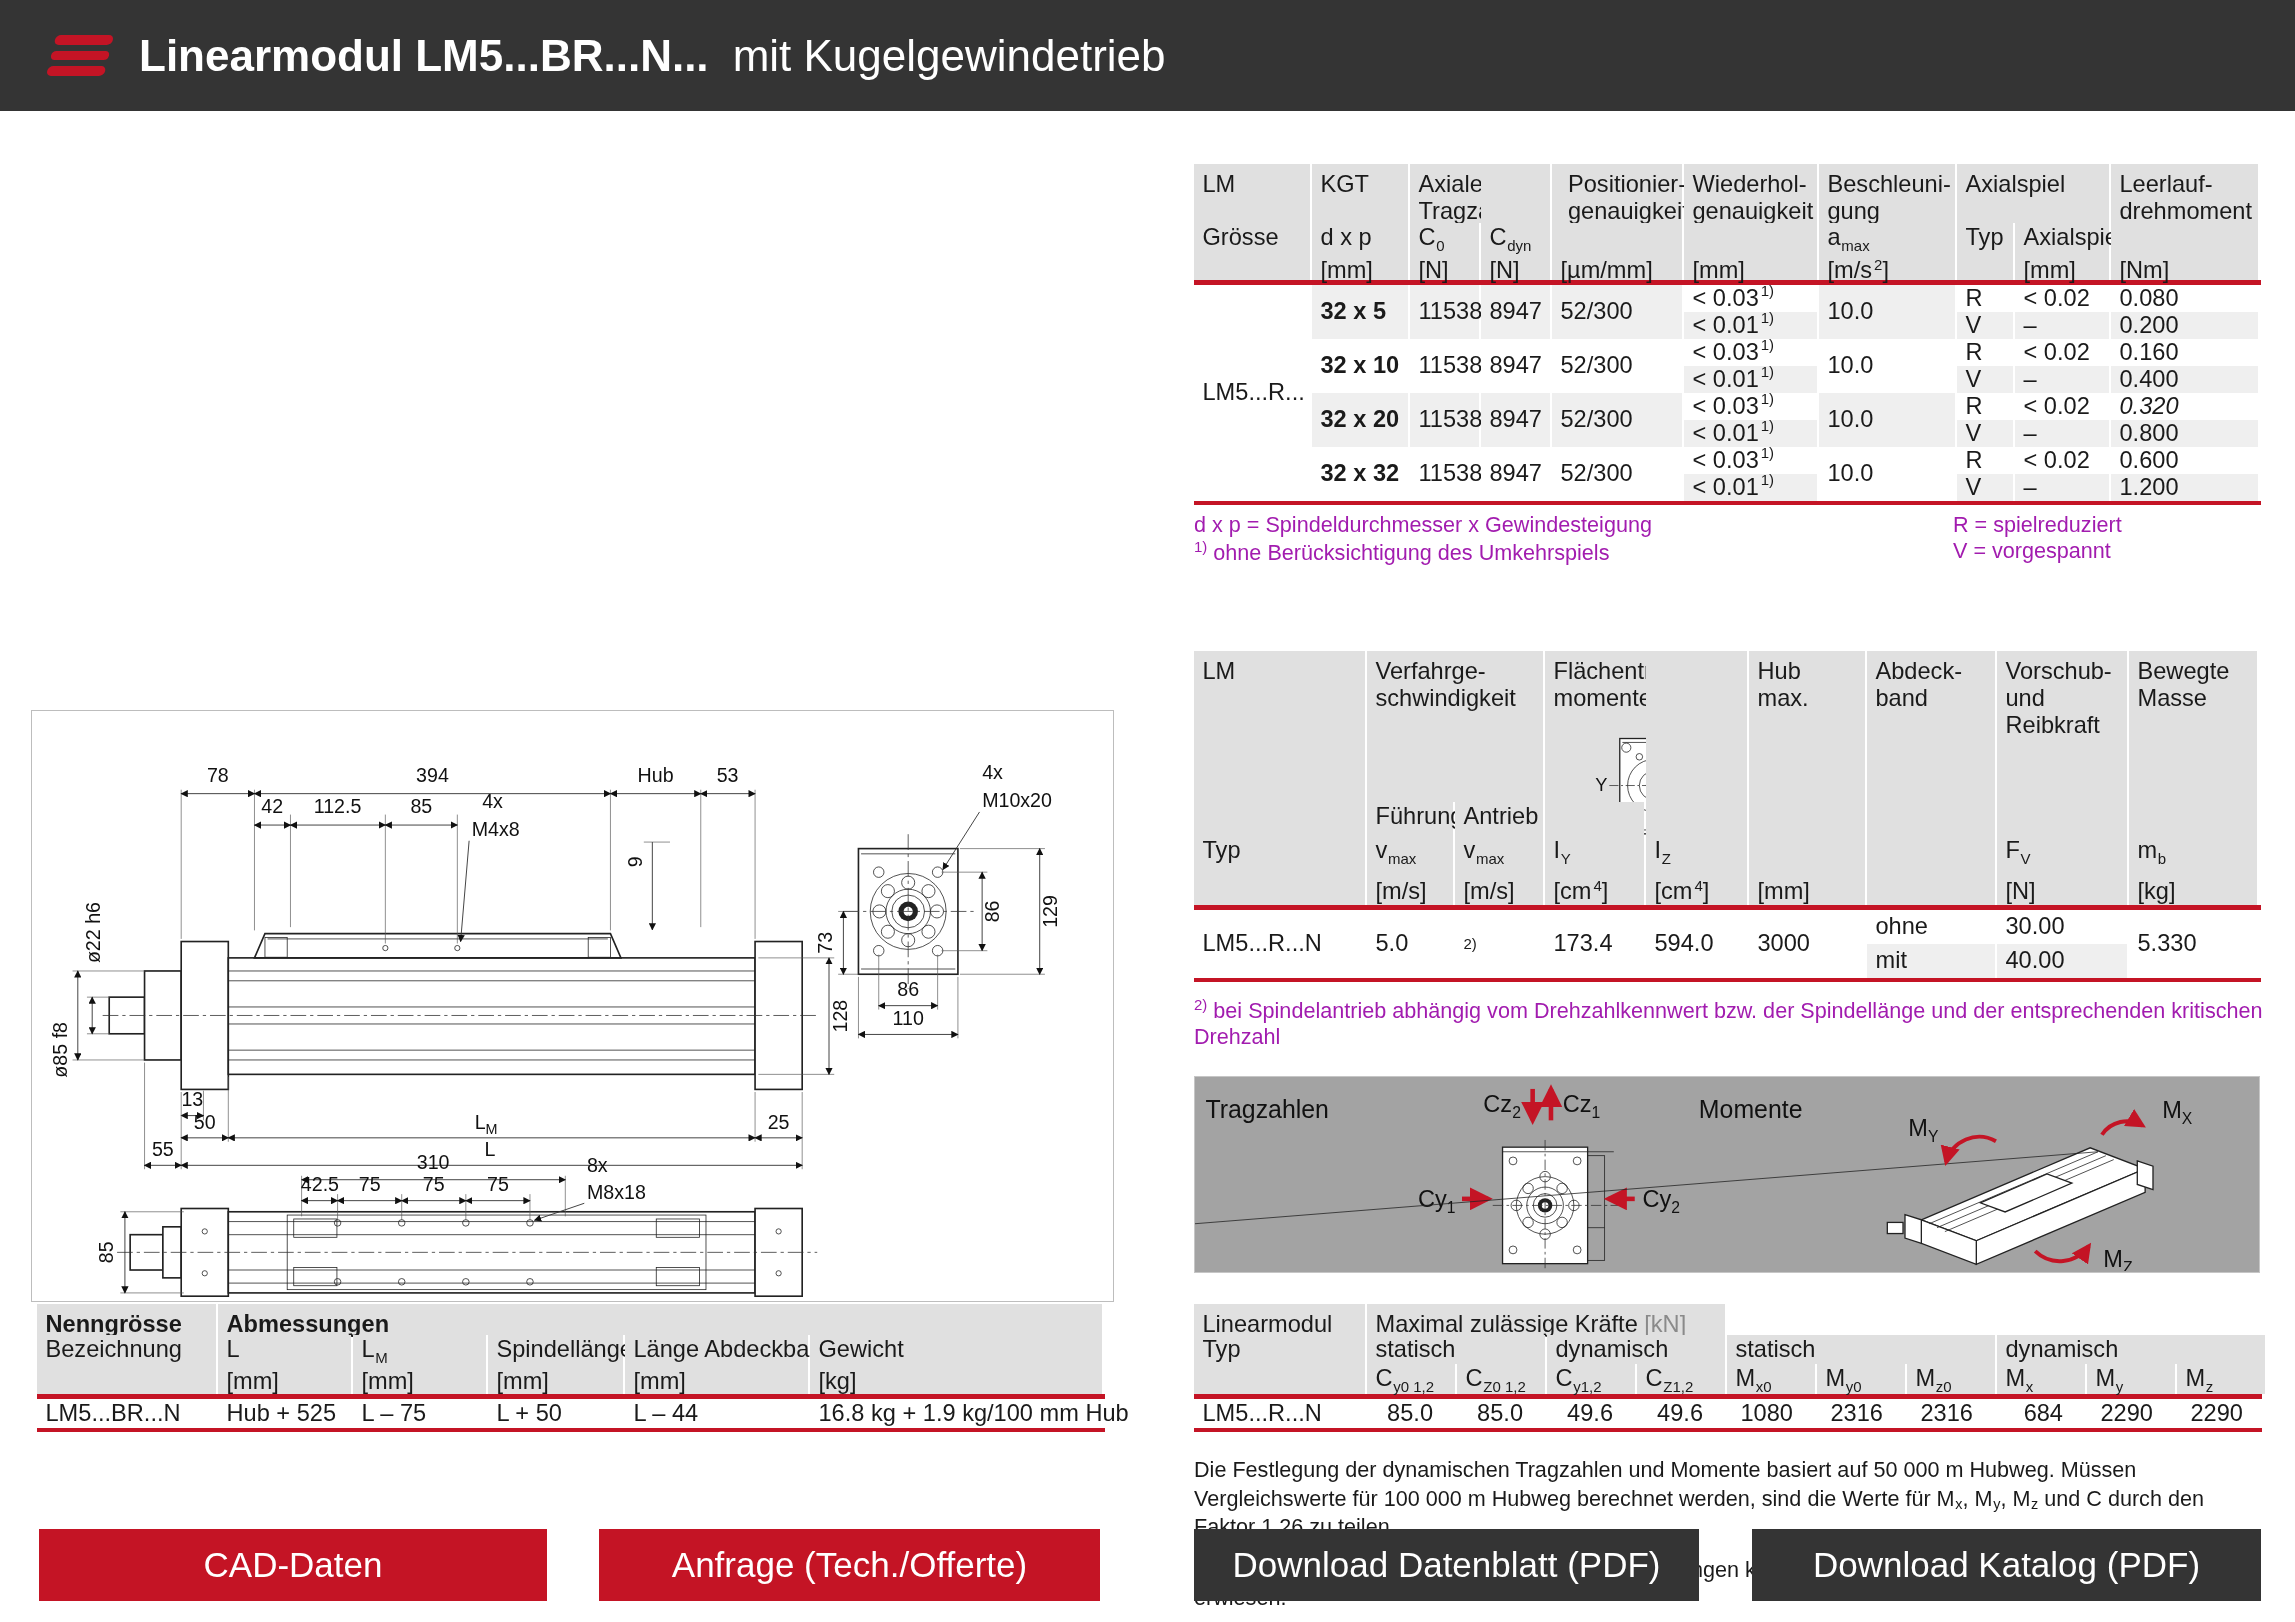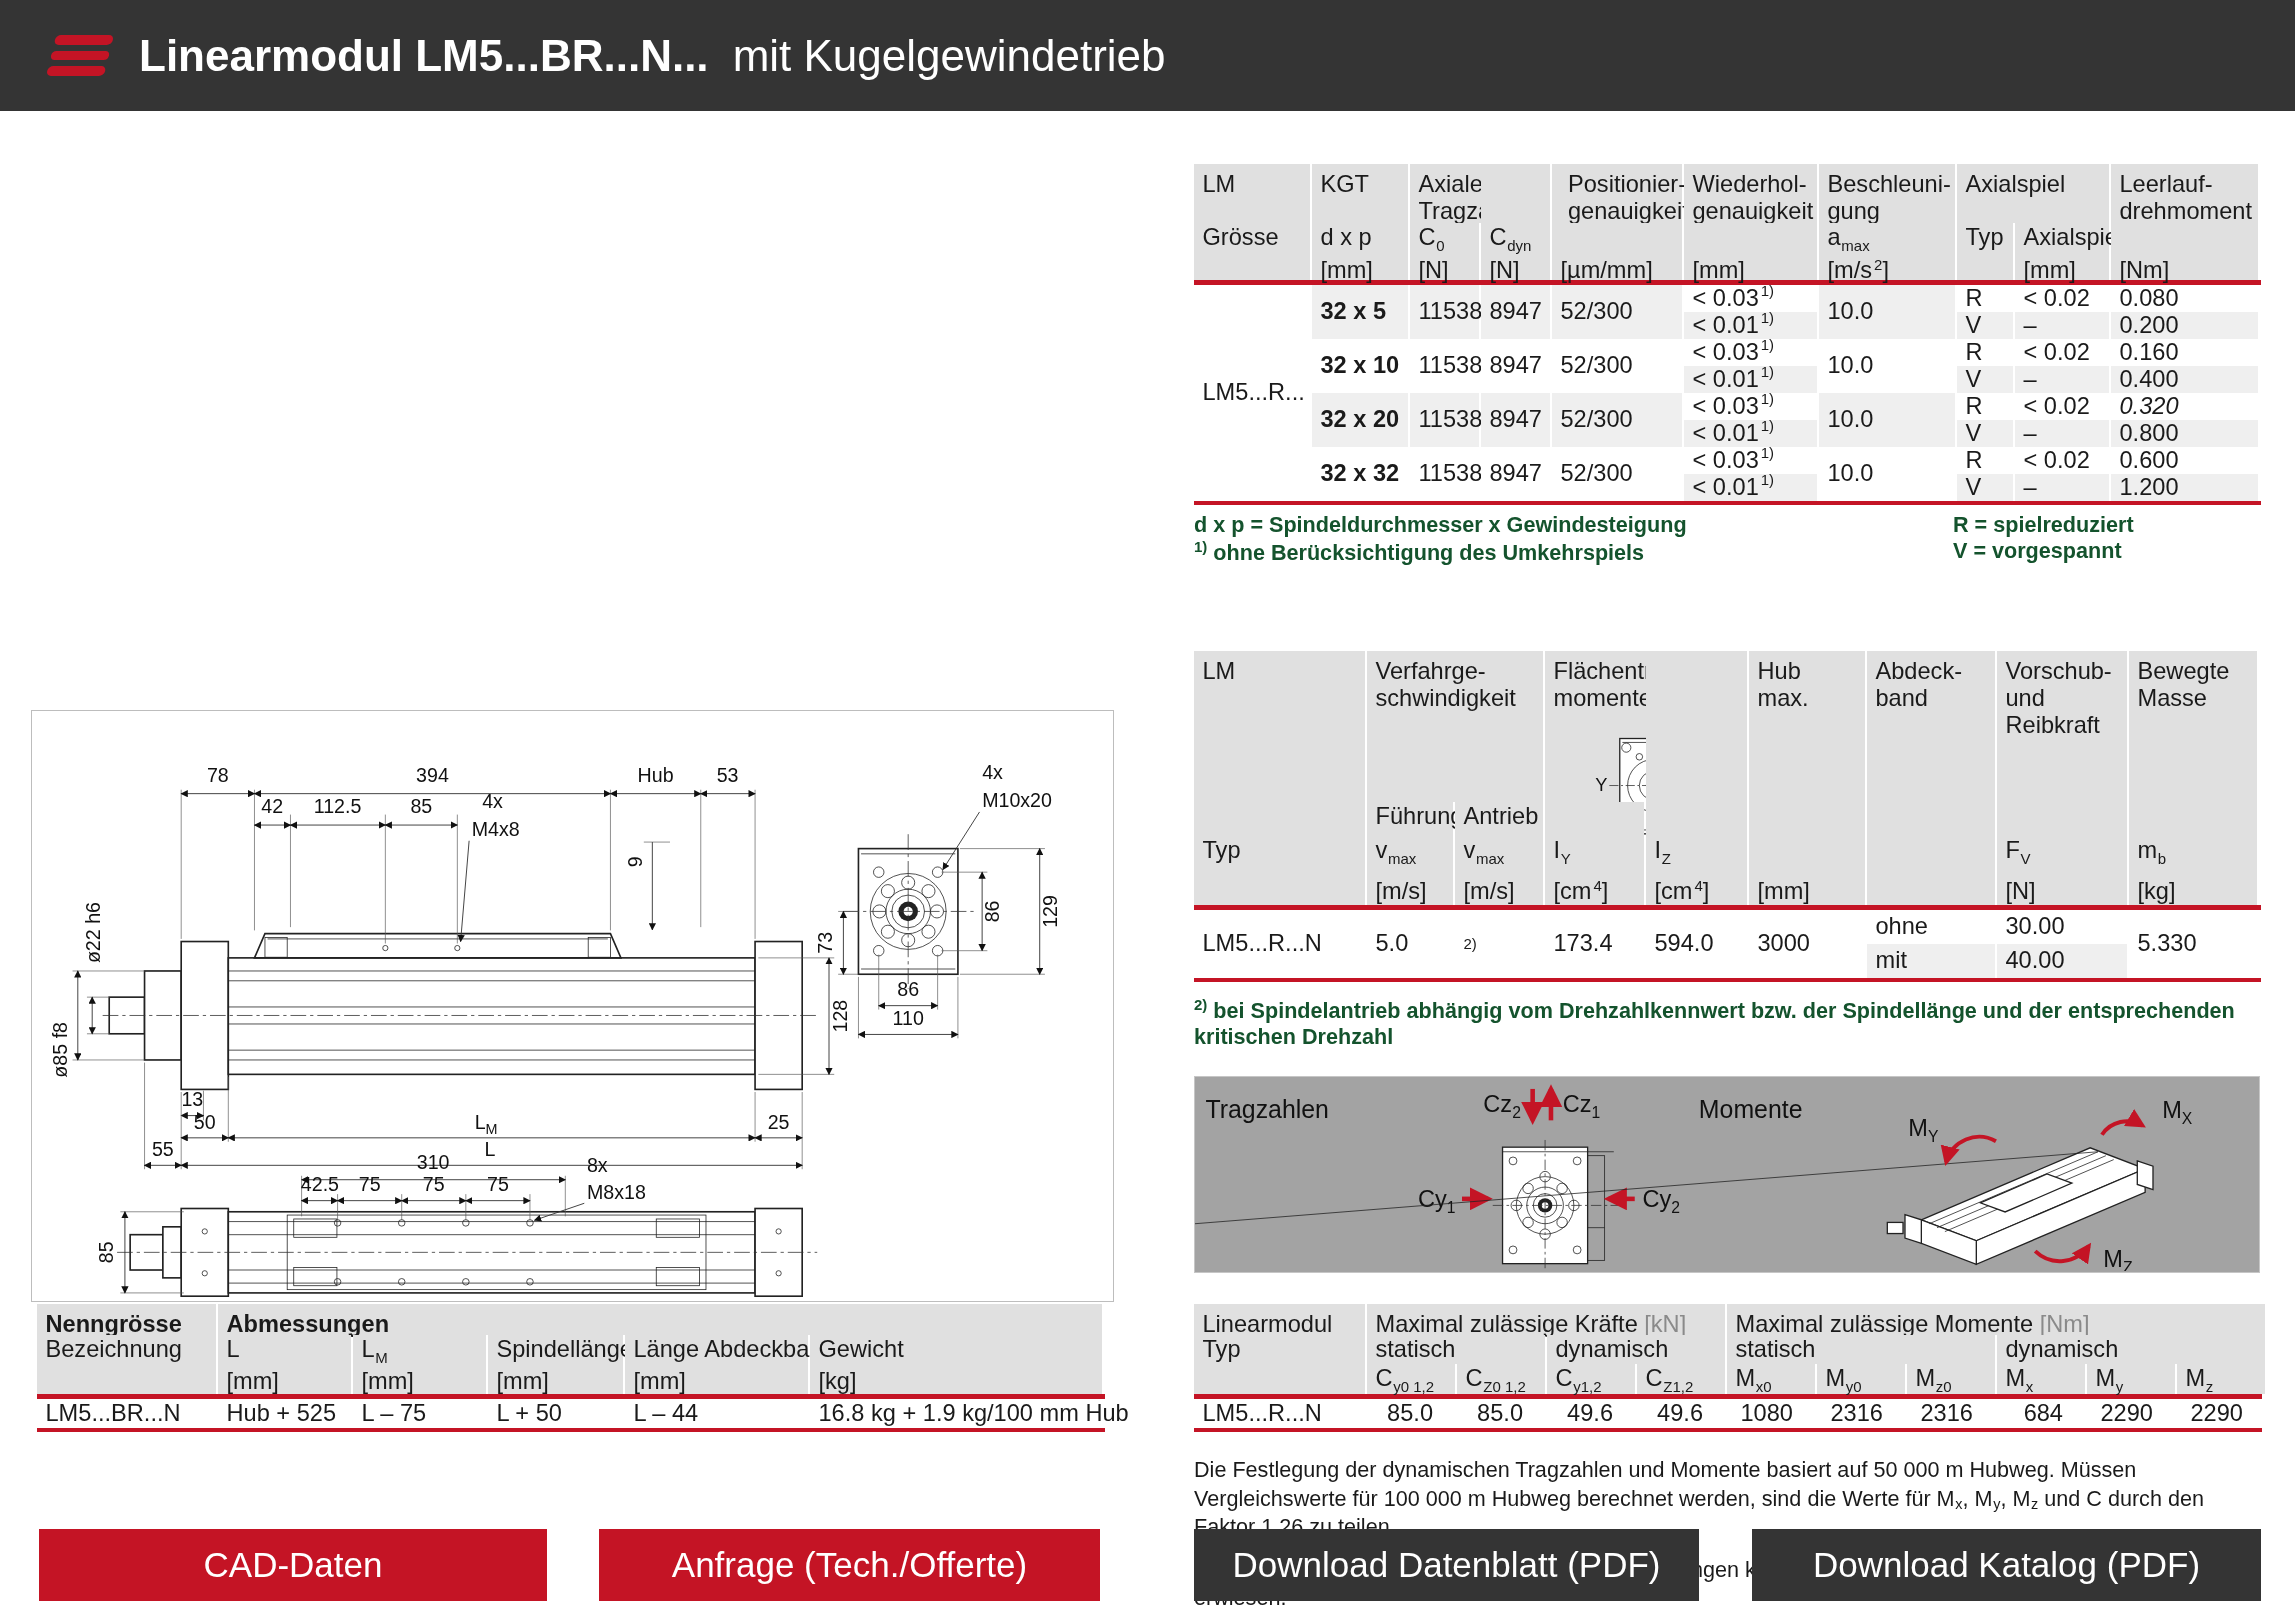--- a/index.html
+++ b/index.html
@@ -23,21 +23,21 @@
   .hc.nt{padding-top:1.3px;}
   .cell{display:flex;align-items:center;padding-left:8.5px;font-size:23.6px;}
   .b{font-weight:bold;}
   .m0{background:#efefef;}
   .m1{background:#ffffff;}
   .s0{background:#ffffff;}
   .s1{background:#efefef;}
   .sp{font-size:15px;position:relative;top:-7.9px;margin-left:2px;}
   .sb{font-size:15px;position:relative;top:5.9px;margin-left:0.7px;}
   .unit-gray{color:#8a8a8a;margin-left:6.5px;}
-  .fn{font-size:21.6px;color:#14532d;font-weight:bold;}
+  .fn{font-size:21.6px;color:#a21caf;}
   .nowrap{white-space:nowrap;}
   .narrow{display:inline-block;max-width:56px;}
 
   
   .t1{display:grid;grid-template-columns:116px 96px 69px 69px 130px 133px 136px 56px 94px 147px;column-gap:2px;}
   #t1h{grid-template-rows:59px 33px 23.6px;}
   #t1d{grid-template-rows:repeat(8,27px);}
 
   
   .t2{display:grid;grid-template-columns:171px 86px 88px 99px 101px 116px 128px 130px 128px;column-gap:2px;}
@@ -369,21 +369,20 @@
         <path d="M1284,266 A54,54 0 0 0 1366,258" class="red" marker-end="url(#arr)"></path>
         <text x="1388" y="290" style="font-size:36px;"><tspan>M</tspan><tspan dy="9" style="font-size:24px;">Z</tspan></text>
       </g>
     </svg>
   </div>
 
   <div class="abs" style="left:1194px;top:1304px;width:1068px;">
     <div id="t3h" class="t3">
       <div class="hc" style="grid-row:1;grid-column:1;">Linearmodul</div>
       <div class="hc" style="grid-row:1;grid-column:2/6;"><span>Maximal zulässige Kräfte</span><span class="unit-gray">[kN]</span></div>
-      <div class="hc" style="grid-row:1;grid-column:6/12;"><span>Maximal zulässige Momente</span><span class="unit-gray">[Nm]</span></div>
 
       <div class="hc nt" style="grid-row:2;grid-column:1;">Typ</div>
       <div class="hc nt" style="grid-row:2;grid-column:2/4;">statisch</div>
       <div class="hc nt" style="grid-row:2;grid-column:4/6;">dynamisch</div>
       <div class="hc nt" style="grid-row:2;grid-column:6/9;">statisch</div>
       <div class="hc nt" style="grid-row:2;grid-column:9/12;">dynamisch</div>
 
       <div class="hc nt" style="grid-row:3;grid-column:1;"></div>
       <div class="hc nt" style="grid-row:3;grid-column:2;"><span>C</span><span class="sb">y0 1,2</span></div>
       <div class="hc nt" style="grid-row:3;grid-column:3;"><span>C</span><span class="sb">Z0 1,2</span></div>

